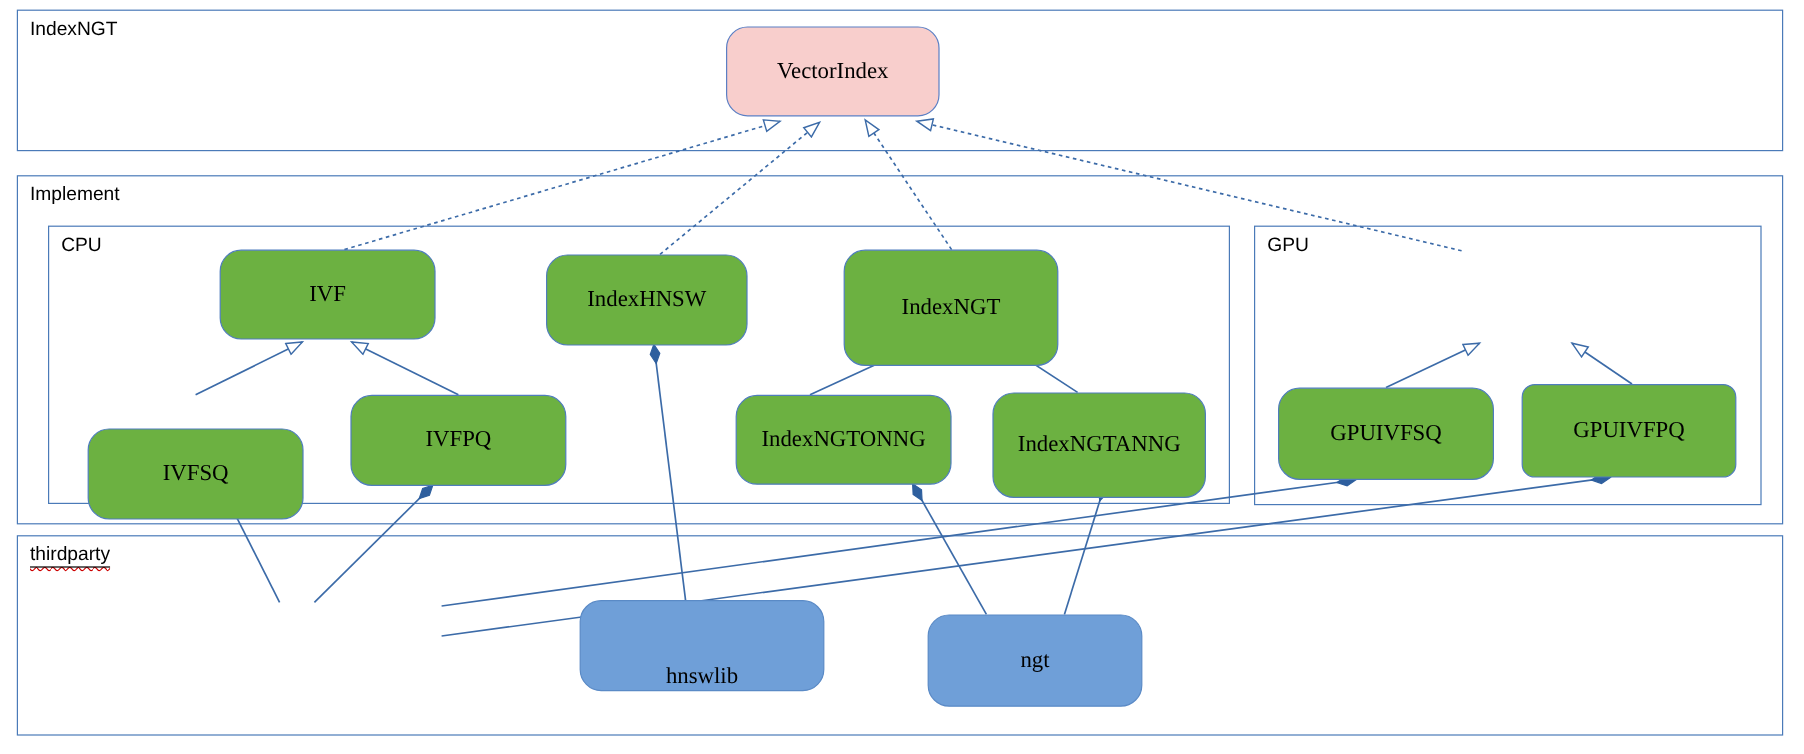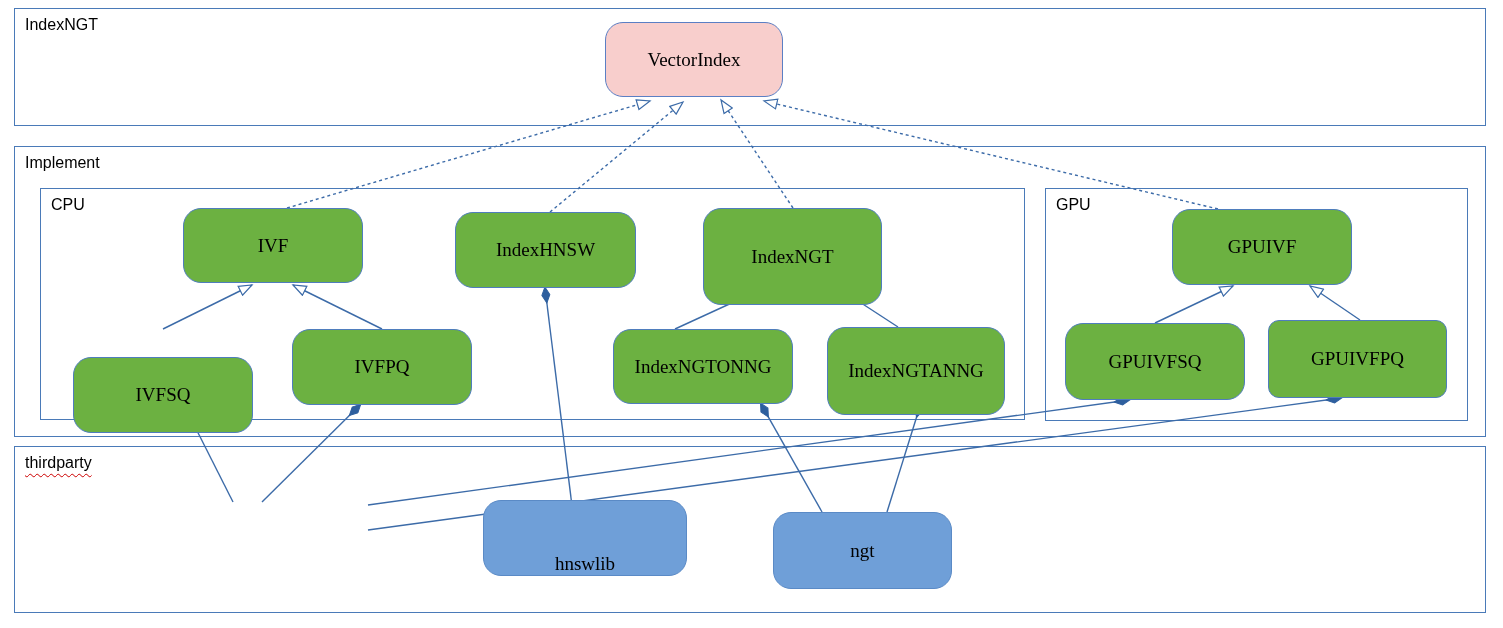--- a/index.html
+++ b/index.html
@@ -46,21 +46,21 @@
     border:1.6px solid var(--node-blue-border,#5a8ac6);
   }
   #edges{
     position:absolute;left:0;top:0;width:1503px;height:628px;
     z-index:2;pointer-events:none;
   }
   .edge{stroke:var(--line,#3c6ba8);stroke-width:1.4;fill:none;}
   .edge.dashed{stroke-dasharray:3 3;}
   .m-arrow-path{fill:#ffffff;stroke:var(--line,#3c6ba8);stroke-width:1.2;}
   .m-diamond-path{fill:var(--diamond-fill,#2e5f9e);stroke:var(--diamond-fill,#2e5f9e);}
-  .u-solid{}
+  .u-solid{text-decoration:underline;}
   .u-wavy{
     text-decoration:underline wavy var(--spellcheck-squiggle,#cc0000);
     text-decoration-thickness:1px;
     text-underline-offset:5px;
   }
 </style>
 </head>
 <body>
 
 <div id="canvas">
@@ -116,42 +116,39 @@
     <line class="edge" x1="1341" y1="398" x2="368" y2="530" marker-start="url(#mDiamond)"></line>
   </svg>
 
   <div class="node pink" style="left:605px;top:22px;width:178px;height:75px;">
     <span>VectorIndex</span>
   </div>
 
   <div class="node green" style="left:183px;top:208px;width:180px;height:75px;">
     <span>IVF</span>
   </div>
-  <div class="node green" style="left:455px;top:212px;width:181px;height:76px;">
+  <div class="node green" style="left:455px;top:212px;width:168px;height:76px;">
     <span>IndexHNSW</span>
   </div>
   <div class="node green" style="left:703px;top:208px;width:179px;height:97px;">
     <span>IndexNGT</span>
   </div>
   <div class="node green" style="left:73px;top:329px;width:180px;height:76px;margin-top:28px;">
     <span>IVFSQ</span>
   </div>
   <div class="node green" style="left:292px;top:329px;width:180px;height:76px;">
     <span>IVFPQ</span>
   </div>
   <div class="node green" style="left:613px;top:329px;width:180px;height:75px;">
     <span>IndexNGTONNG</span>
   </div>
   <div class="node green" style="left:827px;top:327px;width:178px;height:88px;">
     <span>IndexNGTANNG</span>
   </div>
 
-  <div class="node green" style="left:1172px;top:209px;width:180px;height:76px;">
-    <span>GPUIVF</span>
-  </div>
   <div class="node green" style="left:1065px;top:323px;width:180px;height:77px;">
     <span>GPUIVFSQ</span>
   </div>
   <div class="node green" style="left:1268px;top:320px;width:179px;height:78px;border-radius:11px;">
     <span>GPUIVFPQ</span>
   </div>
 
   <div class="node blue" style="left:483px;top:500px;width:204px;height:76px;align-items:flex-end;">
     <span>hnswlib</span>
   </div>

